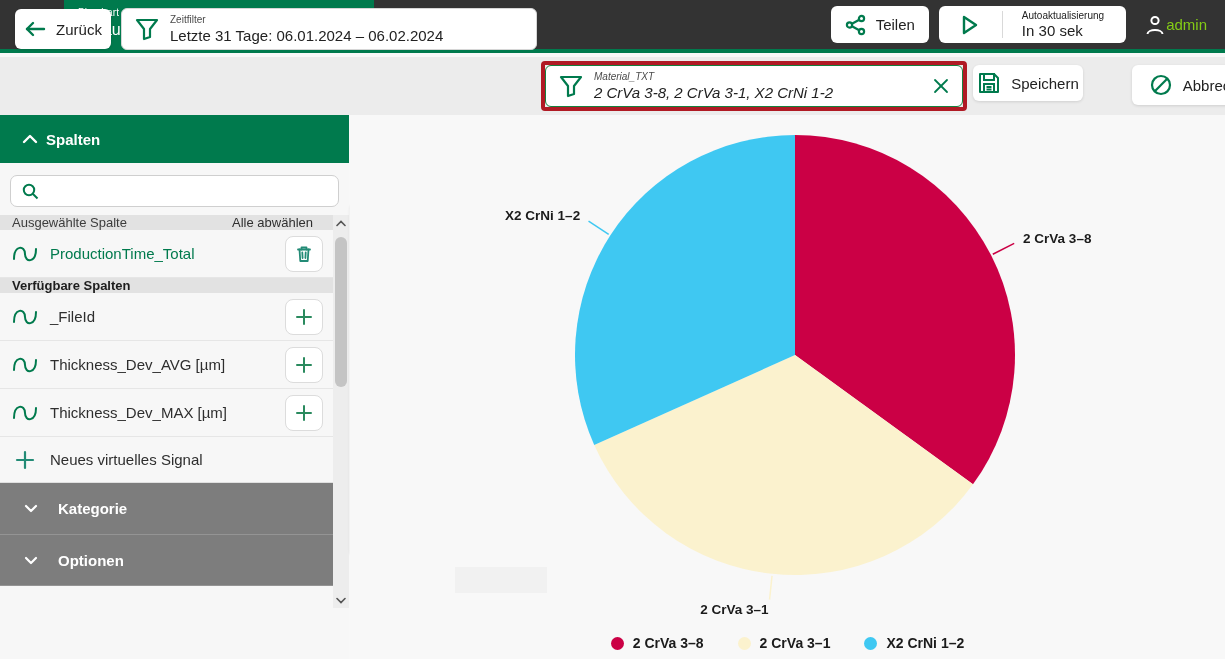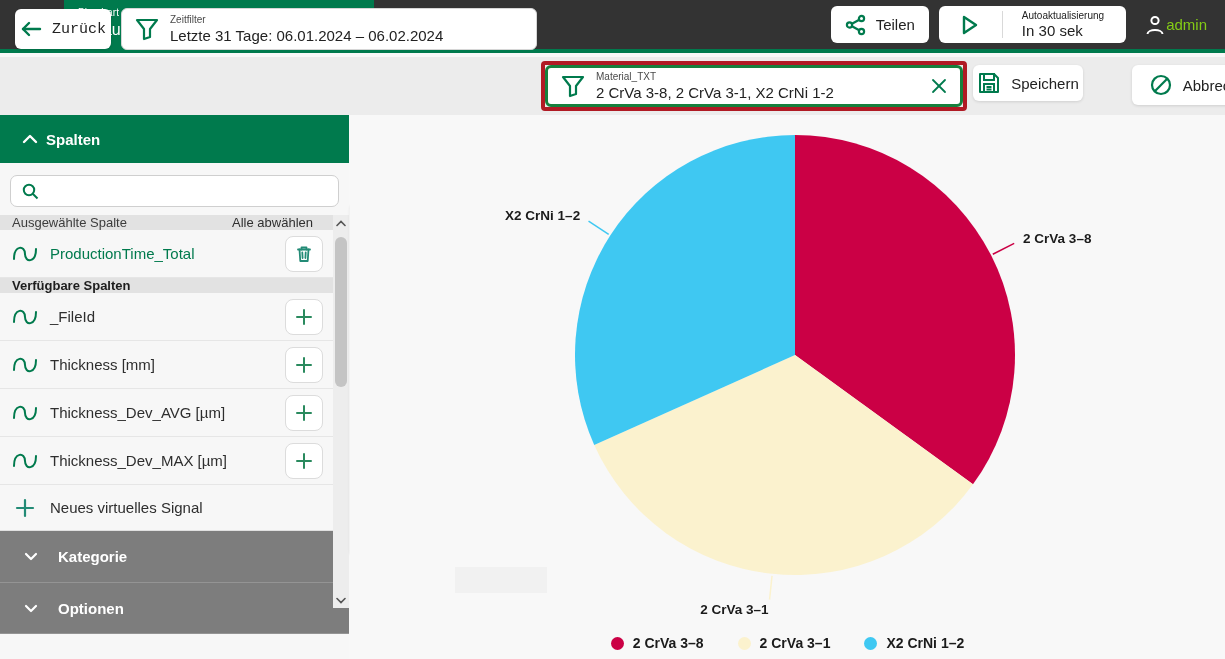--- a/index.html
+++ b/index.html
@@ -24,29 +24,29 @@
   .auto-btn .txt { padding:0 14px 0 10px; text-align:left; }
   .auto-btn .txt .l1 { font-size:10px; color:#222; }
   .auto-btn .txt .l2 { font-size:15px; color:#222; margin-top:1px; }
   .user-chip { display:flex; align-items:center; color:#84cc16; font-size:15px; margin-left:8px; cursor:pointer; }
 
   
   .toolbar { position:absolute; left:0; top:57px; width:1225px; height:58px; background:#ececec; }
   .btn-white { position:absolute; background:#fff; border-radius:6px; border:none;
     box-shadow:0 1px 3px rgba(0,0,0,.12); display:flex; align-items:center; gap:10px;
     font-size:15px; color:#222; cursor:pointer; justify-content:center; }
-  .back-btn { left:15px; top:9px; width:96px; height:40px;font-family:Liberation Mono, monospace; }
+  .back-btn { left:15px; top:9px; width:96px; height:40px; }
   .filter-field { position:absolute; background:#fff; border:1px solid #d6d6d6; border-radius:6px;
     display:flex; align-items:center; padding:0 12px; gap:10px; cursor:pointer; }
   .time-field { left:121px; top:8px; width:416px; height:42px; }
   .ff-label { font-size:10px; color:#4a4a4a; }
   .ff-value { font-size:15px; color:#222; margin-top:2px; white-space:nowrap; }
   .annotation { position:absolute; left:541px; top:61px; width:426px; height:50px;
     border:4px solid #b01a24; border-radius:4px; pointer-events:none; }
-  .material-field { left:545px; top:65px; width:418px; height:42px; border:3px solid #15803d; }
+  .material-field { left:545px; top:65px; width:418px; height:42px; border:1px solid #15803d;font-style:italic; }
   .clear-x { margin-left:auto; cursor:pointer; display:flex; }
   .save-btn { left:973px; top:65px; width:110px; height:36px; }
   .cancel-btn { left:1132px; top:65px; width:140px; height:40px; }
 
   
   .sidebar { position:absolute; left:0; top:115px; width:349px; height:544px; background:#f7f7f7; }
   .sb-green { height:48px; background:#007a4d; color:#fff; display:flex; align-items:center;
     gap:8px; padding-left:22px; font-size:15px; font-weight:bold; cursor:pointer; }
   .sb-search-wrap { padding:12px 10px 8px 10px; }
   .sb-search { width:100%; height:32px; border:1px solid #cfcfcf; border-radius:7px; background:#fff;
@@ -272,36 +272,20 @@
     <span class="sq-btn">
       <span style="display:flex">
         <svg width="20" height="20" viewBox="0 0 20 20" stroke="#2a8a5e" stroke-width="2" stroke-linecap="round">
             <line x1="10" y1="3" x2="10" y2="17"></line>
             <line x1="3" y1="10" x2="17" y2="10"></line>
           </svg>
       </span>
     </span>
   </div>
 
-  <div class="sb-row">
-    <span style="display:flex">
-      <svg width="26" height="22" viewBox="0 0 26 22" fill="none" stroke="#007a4d" stroke-width="2" stroke-linecap="round">
-          <path d="M2 16 C2 2 13 2 13 11 C13 20 24 20 24 6"></path>
-        </svg>
-    </span>
-    <span class="name">Thickness [mm]</span>
-    <span class="sq-btn">
-      <span style="display:flex">
-        <svg width="20" height="20" viewBox="0 0 20 20" stroke="#2a8a5e" stroke-width="2" stroke-linecap="round">
-            <line x1="10" y1="3" x2="10" y2="17"></line>
-            <line x1="3" y1="10" x2="17" y2="10"></line>
-          </svg>
-      </span>
-    </span>
-  </div>
 
   <div class="sb-row">
     <span style="display:flex">
       <svg width="26" height="22" viewBox="0 0 26 22" fill="none" stroke="#007a4d" stroke-width="2" stroke-linecap="round">
           <path d="M2 16 C2 2 13 2 13 11 C13 20 24 20 24 6"></path>
         </svg>
     </span>
     <span class="name">Thickness_Dev_AVG [µm]</span>
     <span class="sq-btn">
       <span style="display:flex">

